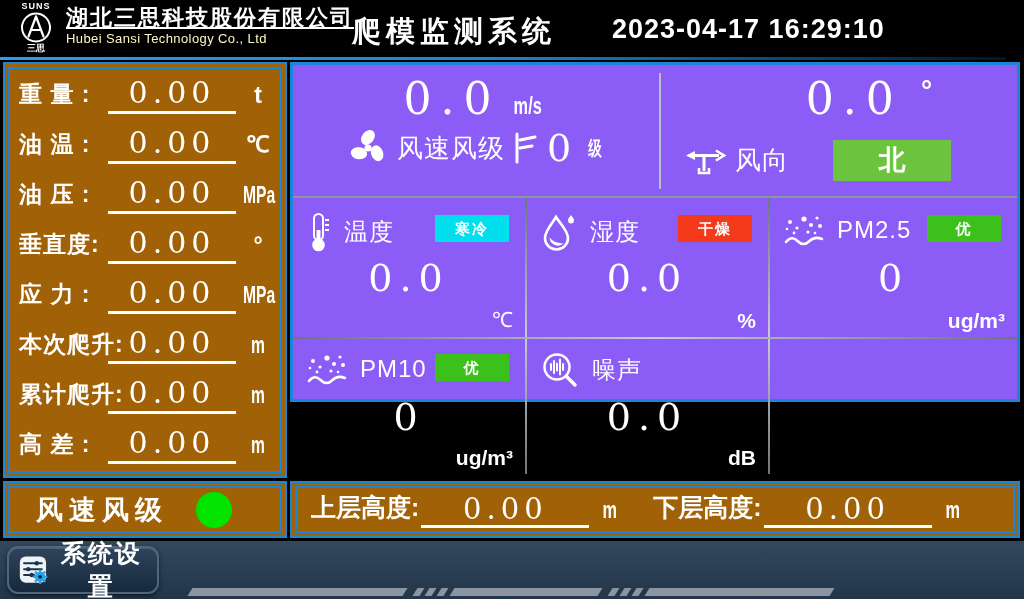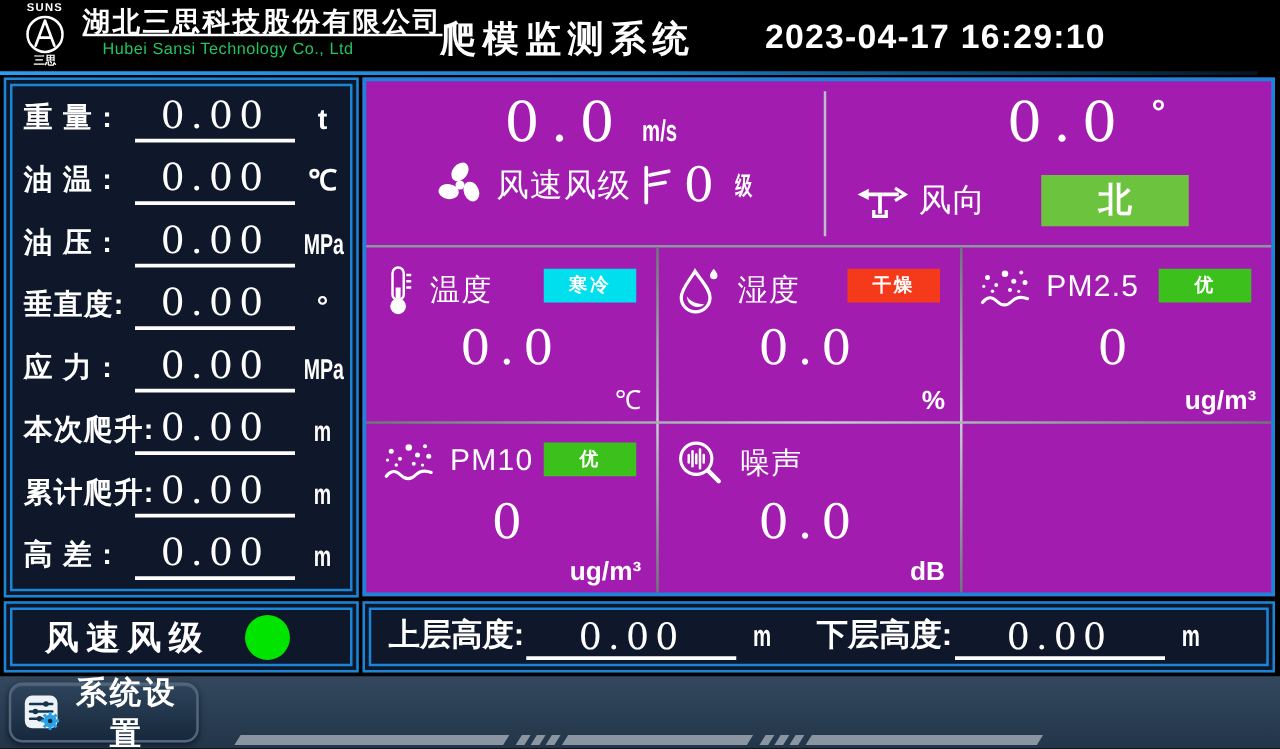--- a/index.html
+++ b/index.html
@@ -12,33 +12,33 @@
   .num { font-family:"DejaVu Serif", serif; font-weight:normal; }
   .cond { display:inline-block; transform:scaleX(.68); transform-origin:center; }
 
   
   .header { position:absolute; left:0; top:0; width:1024px; height:57px; background:#000; }
   .logo { position:absolute; left:10px; top:1px; width:52px; text-align:center; }
   .logo-top { font-size:9px; font-weight:bold; letter-spacing:1px; line-height:10px; }
   .logo-bottom { font-size:9px; font-weight:bold; line-height:9px; }
   .company { position:absolute; left:66px; top:5px; }
   .company-cn { font-size:22px; font-weight:bold; letter-spacing:2px; line-height:26px;text-decoration:underline; }
-  .company-en { font-size:13px; letter-spacing:.4px; line-height:16px; color:#22c55e;margin-left:16px; }
+  .company-en { font-size:13px; letter-spacing:.4px; line-height:16px; color:#fef9c3; }
   .title { position:absolute; left:352px; top:12px; font-size:29px; font-weight:bold; letter-spacing:5px; }
   .datetime { position:absolute; left:612px; top:14px; font-size:27px; font-weight:bold; letter-spacing:1px; }
   .topline { position:absolute; left:0; top:57px; width:1006px; height:3px;
     background:linear-gradient(90deg,#2a9df4 0%,#1b84cf 50%,#0b3f66 82%,#05141f 100%); }
 
   
-  .dpanel { position:absolute; border:2px solid #1b86d8; padding:3px; background:#0f172a; }
+  .dpanel { position:absolute; border:2px solid #1b86d8; padding:3px; background:#a16207; }
   .dpanel > .inner { position:relative; width:100%; height:100%; border:2px solid #1b86d8; }
   #sidebar  { left:3px;   top:62px;  width:284px; height:416px; }
   #elev     { left:3px;   top:481px; width:284px; height:57px; }
-  #main     { position:absolute; left:290px; top:62px; width:730px; height:415px;
-              border:3px solid #1b86d8; background:#a21caf;padding-left:32px; }
+  #main     { position:absolute; left:290px; top:62px; width:730px; height:340px;
+              border:3px solid #1b86d8; background:#8b5cf6;padding-left:32px; }
   #heights  { left:290px; top:481px; width:730px; height:57px; }
 
   
   .srow { position:relative; height:50px; }
   .slabel { position:absolute; left:9px; top:50%; transform:translateY(-50%);
     font-size:23px; font-weight:bold; white-space:nowrap; letter-spacing:1px; }
   .sval { position:absolute; left:98px; right:44px; bottom:5px; height:38px;
     border-bottom:3px solid #fff; text-align:center;
     font-size:30px; letter-spacing:5px; line-height:34px; }
   .sunit { position:absolute; right:0; bottom:10px; width:44px; text-align:center;

